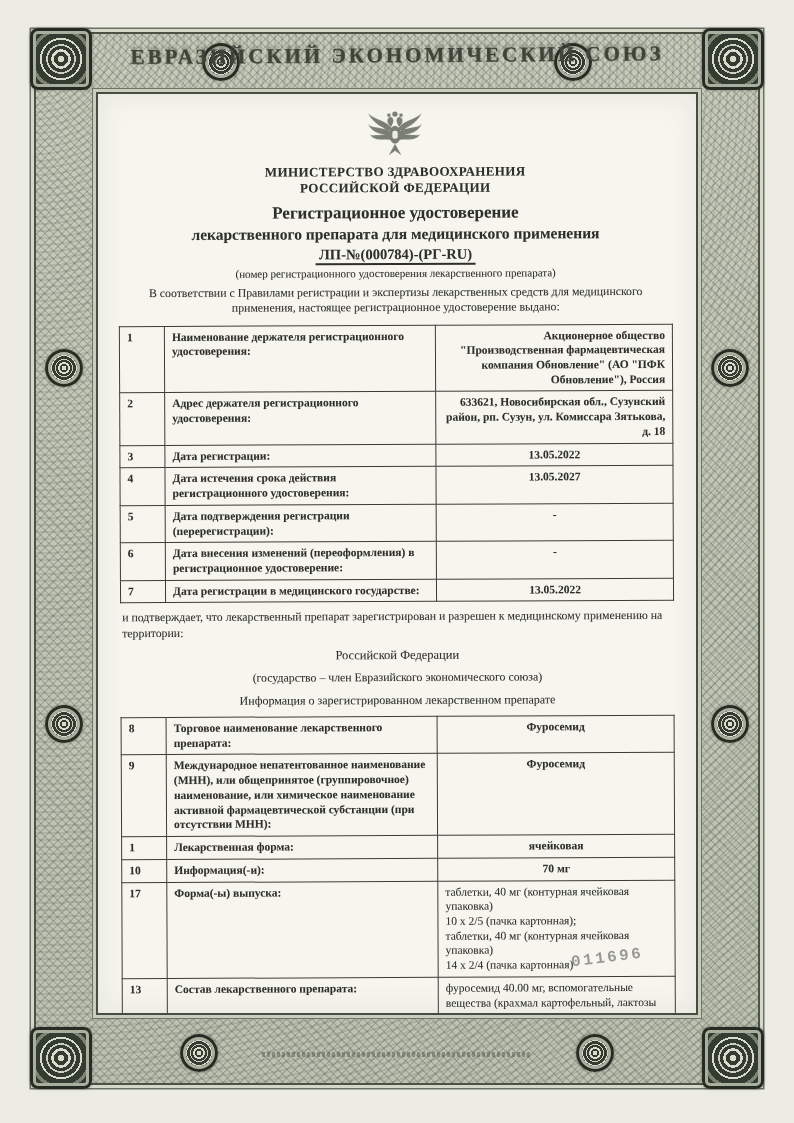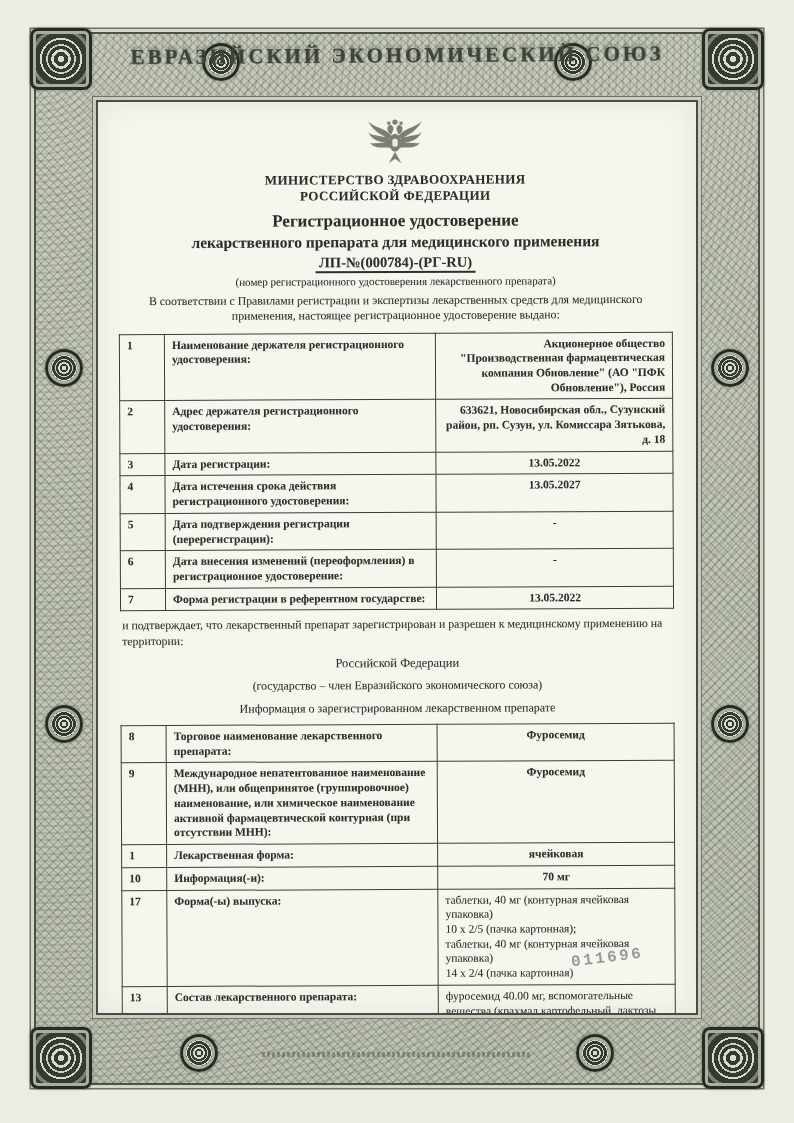--- a/index.html
+++ b/index.html
@@ -50,21 +50,21 @@
     position:absolute;bottom:26px;left:50%;transform:translateX(-50%);
     width:270px;height:5px;opacity:.55;
     background:repeating-linear-gradient(90deg,#5c6254 0 3px, transparent 3px 5px);
   }
   
   .sheet{
     position:absolute;top:58px;bottom:68px;left:60px;right:60px;
     background:#f6f5ee;
     border:2px solid #474d41;
     box-shadow:0 0 0 3px #c9cdbf, 0 0 0 4px #6e7564, inset 0 0 30px rgba(120,125,105,.12);
-    overflow:hidden;z-index:1;margin-top:8px;
+    overflow:hidden;z-index:1;
   }
   .sheet-inner{
     padding:10px 22px 8px 22px;
     transform:rotate(-0.25deg);
     text-shadow:.3px .3px 0 rgba(40,40,38,.18);
   }
   .emblem{width:100%;text-align:center;margin:2px 0 2px;}
   .emblem svg{filter:blur(.3px);opacity:.92;}
   .ministry{text-align:center;font-weight:600;font-size:13px;line-height:1.2;letter-spacing:.4px;margin-bottom:8px;}
   .doc-title{text-align:center;font-weight:700;margin:6px 0 2px;}
@@ -193,42 +193,42 @@
             <td class="lbl">Дата подтверждения регистрации (перерегистрации):</td>
             <td class="val">-</td>
           </tr>
           <tr>
             <td class="num">6</td>
             <td class="lbl">Дата внесения изменений (переоформления) в регистрационное удостоверение:</td>
             <td class="val">-</td>
           </tr>
           <tr>
             <td class="num">7</td>
-            <td class="lbl">Форма регистрации в референтном государстве:</td>
+            <td class="lbl">Дата регистрации в медицинского государстве:</td>
             <td class="val">13.05.2022</td>
           </tr>
         </tbody>
       </table>
 
       <p class="confirm">и подтверждает, что лекарственный препарат зарегистрирован и разрешен к медицинскому применению на территории:</p>
 
       <div class="territory">Российской Федерации</div>
       <div class="territory-cap">(государство – член Евразийского экономического союза)</div>
       <div class="info-head">Информация о зарегистрированном лекарственном препарате</div>
 
       <table class="tbl t-product">
         <tbody>
           <tr>
             <td class="num">8</td>
             <td class="lbl">Торговое наименование лекарственного препарата:</td>
             <td class="val">Фуросемид</td>
           </tr>
           <tr>
             <td class="num">9</td>
-            <td class="lbl">Международное непатентованное наименование (МНН), или общепринятое (группировочное) наименование, или химическое наименование активной фармацевтической контурная (при отсутствии МНН):</td>
+            <td class="lbl">Международное непатентованное наименование (МНН), или общепринятое (группировочное) наименование, или химическое наименование активной фармацевтической субстанции (при отсутствии МНН):</td>
             <td class="val">Фуросемид</td>
           </tr>
           <tr>
             <td class="num">1</td>
             <td class="lbl">Лекарственная форма:</td>
             <td class="val">ячейковая</td>
           </tr>
           <tr>
             <td class="num">10</td>
             <td class="lbl">Информация(-и):</td>

